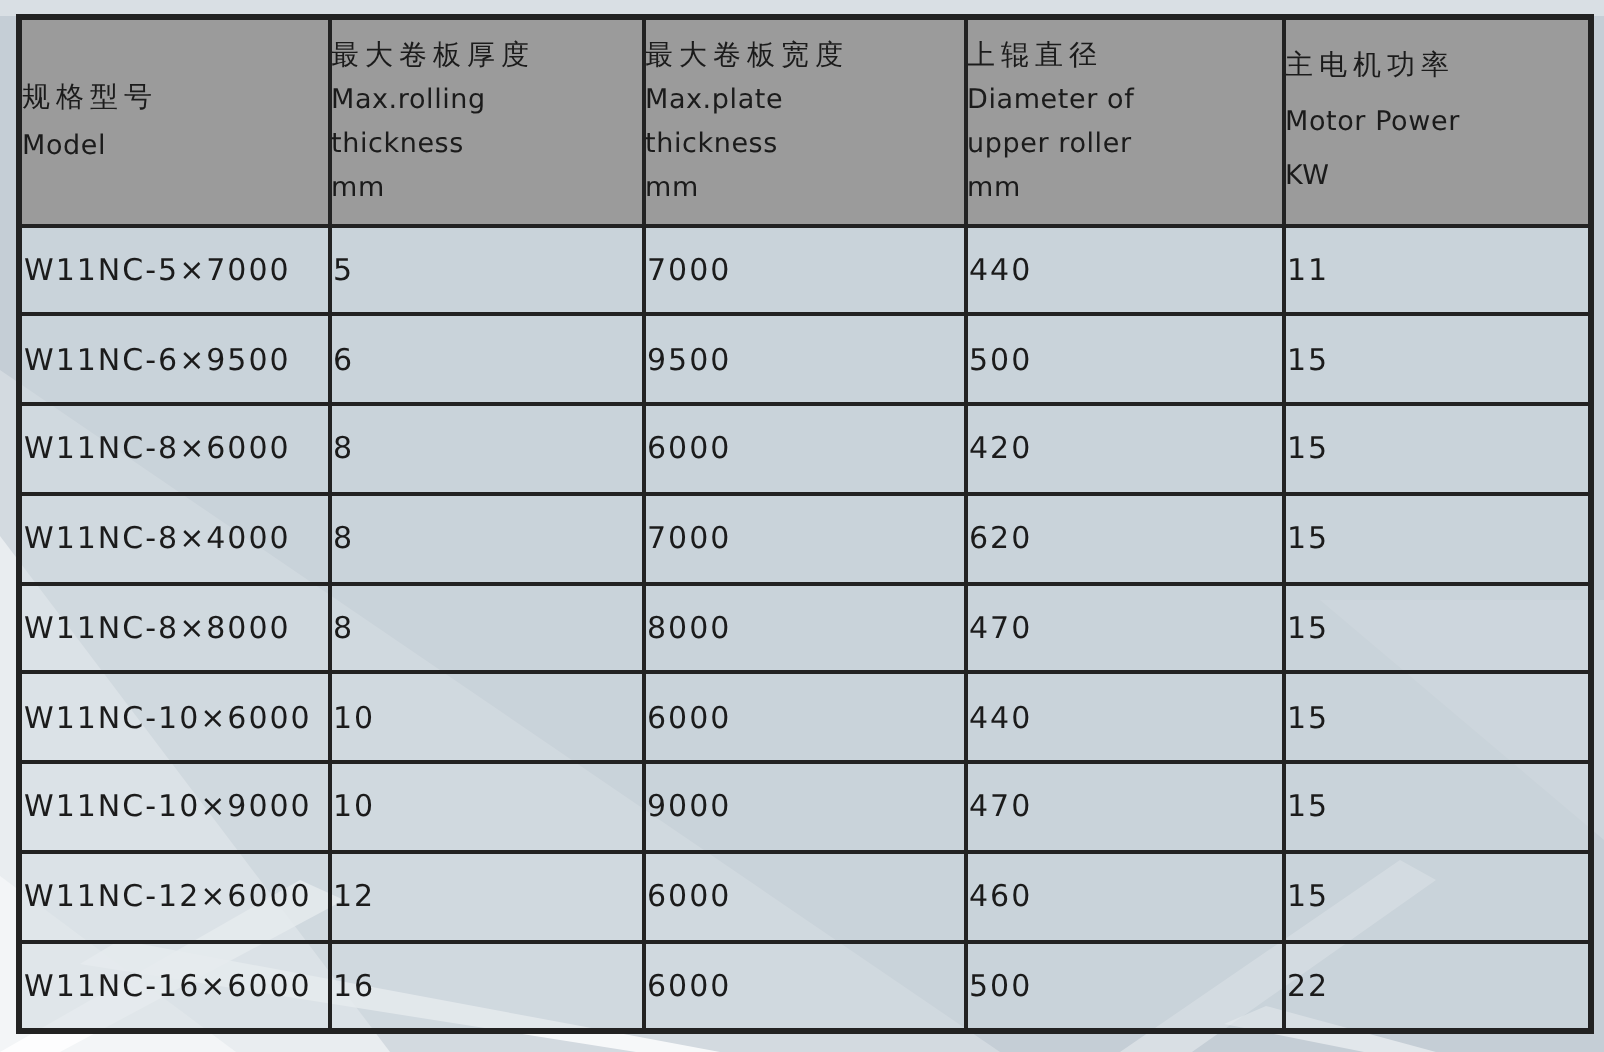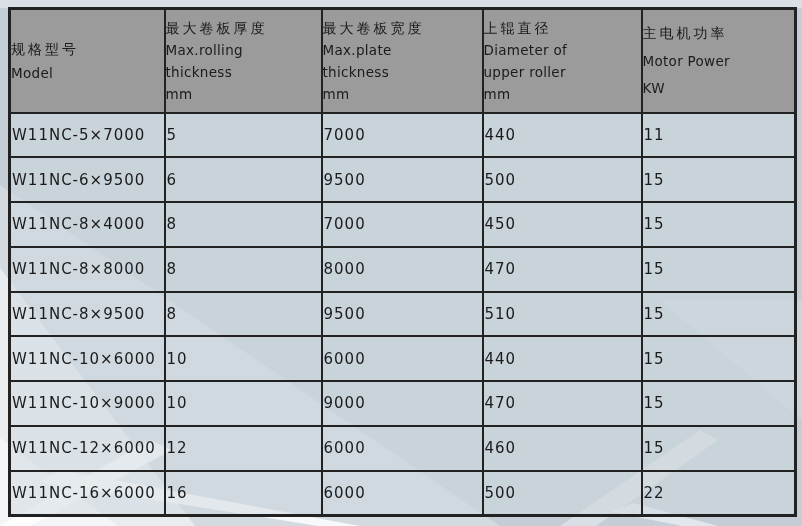--- a/index.html
+++ b/index.html
@@ -122,38 +122,38 @@
           <td>11</td>
         </tr>
         <tr>
           <td>W11NC-6×9500</td>
           <td>6</td>
           <td>9500</td>
           <td>500</td>
           <td>15</td>
         </tr>
         <tr>
+          <td>W11NC-8×6000</td>
+          <td>8</td>
+          <td>6000</td>
+          <td>420</td>
+          <td>15</td>
+        </tr>
+        <tr>
           <td>W11NC-8×4000</td>
           <td>8</td>
           <td>7000</td>
-          <td>450</td>
+          <td>620</td>
           <td>15</td>
         </tr>
         <tr>
           <td>W11NC-8×8000</td>
           <td>8</td>
           <td>8000</td>
           <td>470</td>
-          <td>15</td>
-        </tr>
-        <tr>
-          <td>W11NC-8×9500</td>
-          <td>8</td>
-          <td>9500</td>
-          <td>510</td>
           <td>15</td>
         </tr>
         <tr>
           <td>W11NC-10×6000</td>
           <td>10</td>
           <td>6000</td>
           <td>440</td>
           <td>15</td>
         </tr>
         <tr>

